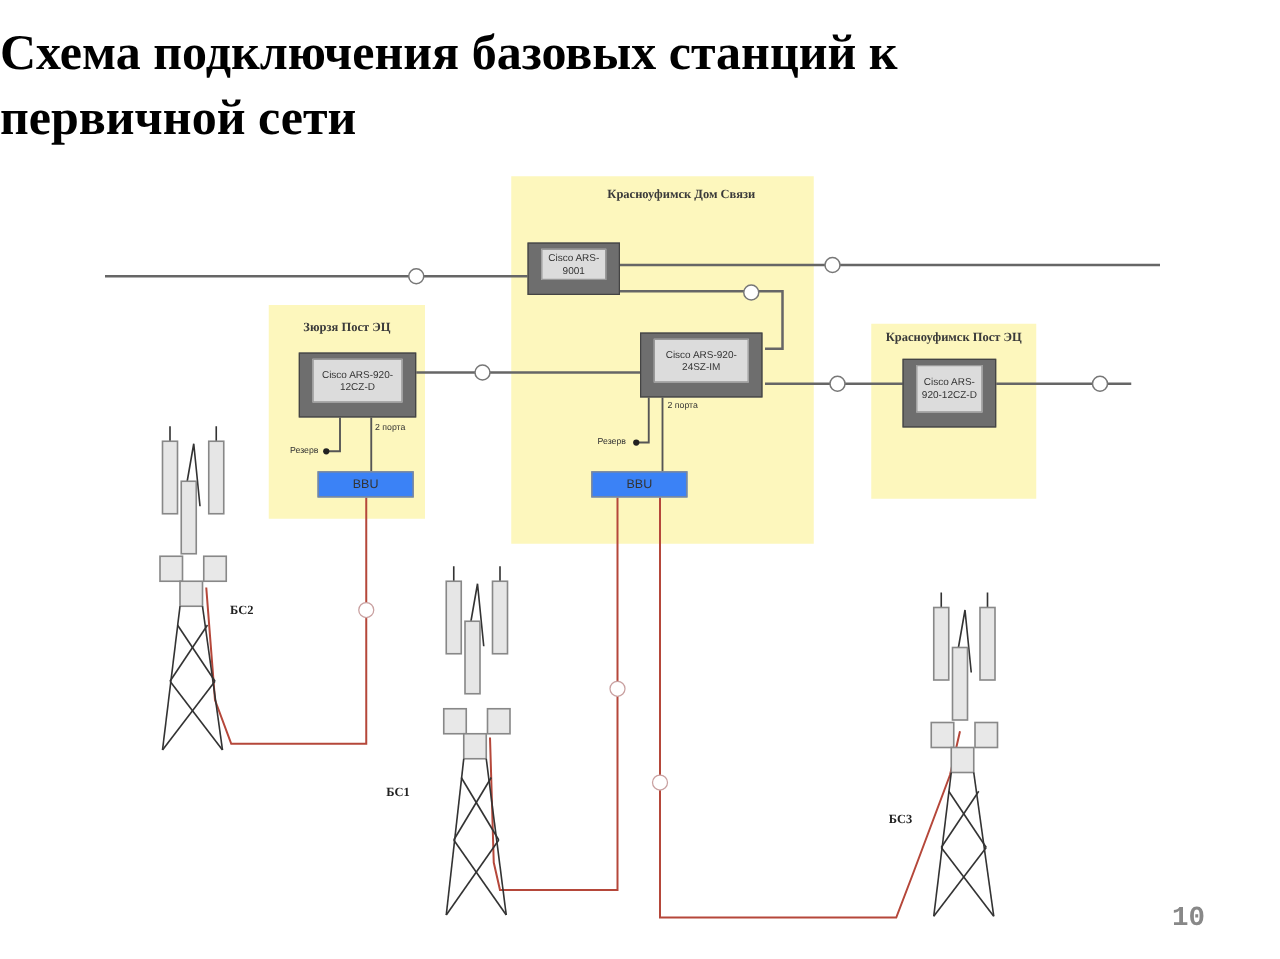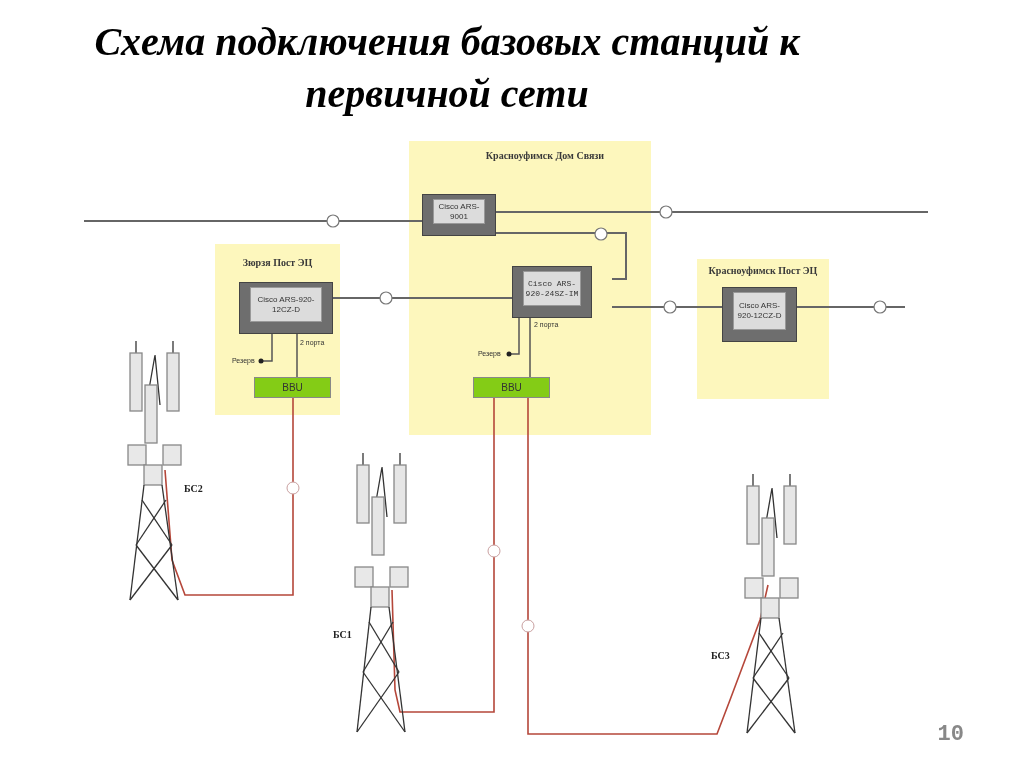--- a/index.html
+++ b/index.html
@@ -1,24 +1,24 @@
 <!DOCTYPE html>
 <html><head>
 <meta charset="utf-8">
 <style>
   html, body { margin:0; padding:0; background:#ffffff; }
   body { width:1024px; height:767px; position:relative; overflow:hidden; font-family:"Liberation Sans", sans-serif; }
-  .title { position:absolute; left:0; width:894px; text-align:center; font-family:"Liberation Serif", serif; font-weight:bold; font-size:40px; line-height:52px; color:#000;font-style:italic; }
+  .title { position:absolute; left:0; width:894px; text-align:left; font-family:"Liberation Serif", serif; font-weight:bold; font-size:40px; line-height:52px; color:#000; }
   .title.l1 { top:16px; }
   .title.l2 { top:68px; }
   .zone { position:absolute; background:#fdf7bd; }
   .zone-title { position:absolute; left:0; right:0; text-align:center; font-family:"Liberation Serif", serif; font-weight:bold; font-size:10px; color:#3a3a3a; }
   .router { position:absolute; background:#6e6e6e; border:1px solid #444; box-sizing:border-box; }
   .router .face { position:absolute; left:10px; right:10px; top:4px; bottom:11px; background:#dcdcdc; border:1px solid #999; display:flex; align-items:center; justify-content:center; text-align:center; font-size:8px; line-height:10px; color:#333; }
-  .bbu { position:absolute; background:#84cc16; border:1px solid #888; box-sizing:border-box; display:flex; align-items:center; justify-content:center; font-size:10px; color:#333; }
+  .bbu { position:absolute; background:#3b82f6; border:1px solid #888; box-sizing:border-box; display:flex; align-items:center; justify-content:center; font-size:10px; color:#333; }
   .lbl { position:absolute; font-size:7px; color:#333; white-space:nowrap; }
   .bs-lbl { position:absolute; font-family:Liberation Serif, serif; font-weight:bold; font-size:10px; color:#222; }
   .page-num { position:absolute; right:60px; top:722px; font-family:Liberation Mono, monospace; font-weight:bold; font-size:22px; color:#888; }
   svg.overlay { position:absolute; left:0; top:0; }
 </style>
 </head>
 <body>
 
 <div class="title l1">Схема подключения базовых станций к</div>
 <div class="title l2">первичной сети</div>
@@ -121,35 +121,35 @@
     <line x1="14" y1="155" x2="44" y2="200"></line>
       <line x1="38" y1="155" x2="8" y2="200"></line>
     <line x1="8" y1="200" x2="50" y2="255"></line>
       <line x1="44" y1="200" x2="2" y2="255"></line>
   </g>
 </svg>
 
 <div class="router" style="left:422px;top:194px;width:74px;height:42px;">
   <div class="face">Cisco ARS-9001</div>
 </div>
-<div class="router" style="left:512px;top:266px;width:80px;height:52px;font-family:Liberation Mono, monospace;">
+<div class="router" style="left:512px;top:266px;width:98px;height:52px;">
   <div class="face">Cisco ARS-920-24SZ-IM</div>
 </div>
 <div class="router" style="left:239px;top:282px;width:94px;height:52px;">
   <div class="face">Cisco ARS-920-12CZ-D</div>
 </div>
 <div class="router" style="left:722px;top:287px;width:75px;height:55px;">
   <div class="face">Cisco ARS-920-12CZ-D</div>
 </div>
 
 <div class="bbu" style="left:254px;top:377px;width:77px;height:21px;">BBU</div>
 <div class="bbu" style="left:473px;top:377px;width:77px;height:21px;">BBU</div>
 
 <div class="lbl" style="left:232px;top:357px;">Резерв</div>
 <div class="lbl" style="left:300px;top:339px;">2 порта</div>
 <div class="lbl" style="left:478px;top:350px;">Резерв</div>
 <div class="lbl" style="left:534px;top:321px;">2 порта</div>
 
 <div class="bs-lbl" style="left:184px;top:483px;">БС2</div>
-<div class="bs-lbl" style="left:333px;top:629px;">БС1</div>
+<div class="bs-lbl" style="left:309px;top:629px;">БС1</div>
 <div class="bs-lbl" style="left:711px;top:650px;">БС3</div>
 
 <div class="page-num">10</div>
 
 </body></html>

